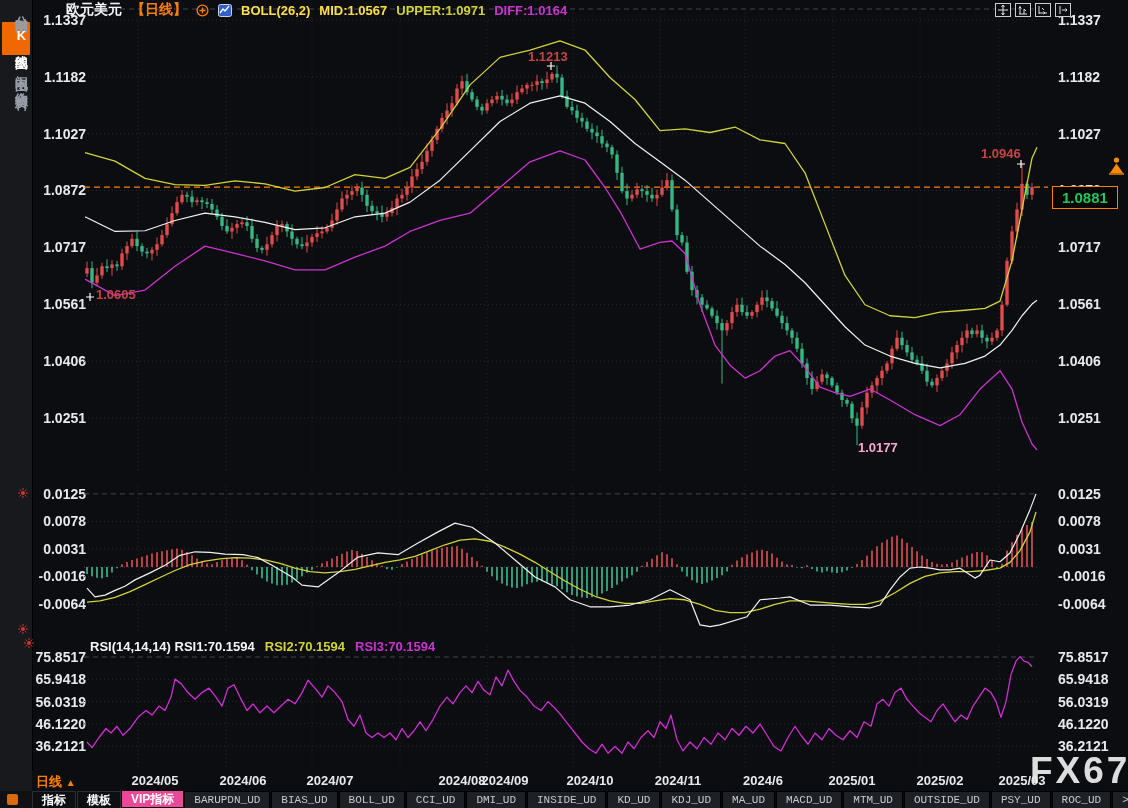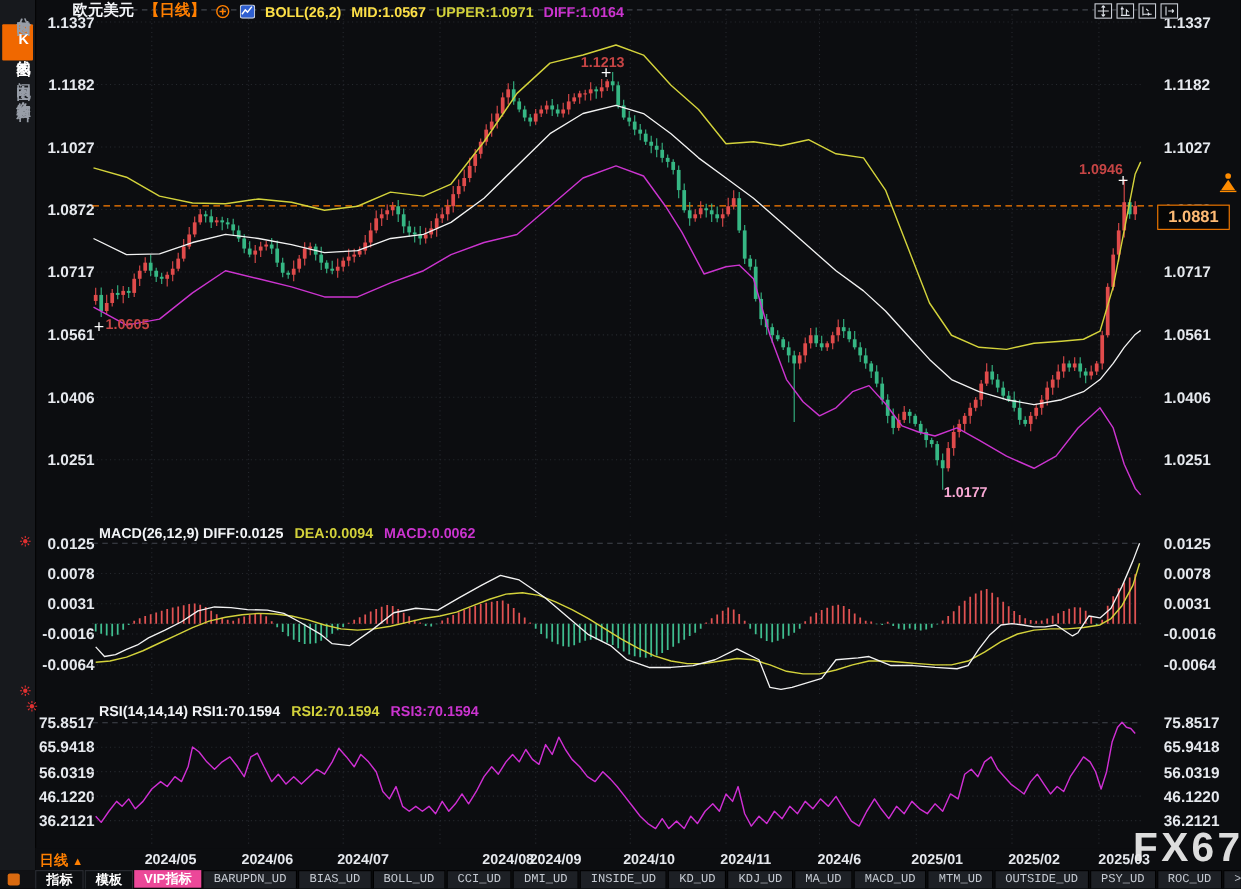--- a/index.html
+++ b/index.html
@@ -22,21 +22,21 @@
   .axis-label{position:absolute;font-size:14px;font-weight:700;color:#e6e9ee;transform:translateY(-50%);white-space:nowrap;}
   .axis-left{left:28px;width:58px;text-align:right;}
   .axis-right{left:1058px;text-align:left;}
   
   .panel-header{position:absolute;left:90px;display:flex;gap:10px;font-size:13px;font-weight:600;z-index:20;}
   .panel-header .w{color:#f2f4f7;} .panel-header .y{color:#d3d23b;} .panel-header .m{color:#cb34cf;}
   
   .anno{position:absolute;font-size:13px;font-weight:700;z-index:21;}
   
   #price-box{position:absolute;left:1052px;top:186px;padding:2px 9px;border:1px solid #ff7f00;background:#060606;
-             color:#fdba74;font-size:15px;font-weight:700;z-index:25;}
+             color:#22c55e;font-size:15px;font-weight:700;z-index:25;}
   
   #xaxis{position:absolute;left:32px;top:771px;width:1096px;height:20px;background:#0c0d10;z-index:22;}
   #period{position:absolute;left:4px;top:2px;color:#ff7f00;font-size:13px;font-weight:700;cursor:pointer;}
   .date-label{position:absolute;top:2px;transform:translateX(-50%);color:#e6e9ee;font-size:13px;font-weight:700;}
   
   #toolbar{position:absolute;left:32px;top:791px;width:1096px;height:17px;background:#08090b;display:flex;gap:1px;z-index:23;}
   .tb{height:15px;line-height:15px;padding:1px 9px 0 9px;font-size:11px;cursor:pointer;white-space:nowrap;}
   .tb.plain{background:#0d0f12;color:#fff;font-family:"Liberation Sans",sans-serif;font-weight:700;font-size:12px;border:1px solid #2a2d33;}
   .tb.vip{background:#ec4899;color:#fff;font-weight:700;font-size:12px;font-family:"Liberation Sans",sans-serif;}
   .tb.ud,.tb.more{background:#1d2025;color:#c5cad2;font-family:"Liberation Mono",monospace;border:1px solid #000;}
@@ -788,25 +788,20 @@
       <div class="axis-label axis-left" style="top: 679.251px;">65.9418</div>
       <div class="axis-label axis-right" style="top: 679.251px;">65.9418</div>
       <div class="axis-label axis-left" style="top: 701.501px;">56.0319</div>
       <div class="axis-label axis-right" style="top: 701.501px;">56.0319</div>
       <div class="axis-label axis-left" style="top: 723.752px;">46.1220</div>
       <div class="axis-label axis-right" style="top: 723.752px;">46.1220</div>
       <div class="axis-label axis-left" style="top: 746.003px;">36.2121</div>
       <div class="axis-label axis-right" style="top: 746.003px;">36.2121</div>
     </div>
 
-  <div class="panel-header" style="top:477px;">
-    <span class="w">MACD(26,12,9) DIFF:0.0125</span>
-    <span class="y">DEA:0.0094</span>
-    <span class="m">MACD:0.0062</span>
-  </div>
   <div class="panel-header" style="top:639px;">
     <span class="w">RSI(14,14,14) RSI1:70.1594</span>
     <span class="y">RSI2:70.1594</span>
     <span class="m">RSI3:70.1594</span>
   </div>
 
   <span class="redmark" style="left:18px;top:484px;">
     <svg width="10" height="10" viewBox="0 0 10 10">
         <circle cx="5" cy="5" r="2" fill="#e03030"></circle>
         <path d="M5 0v2M5 8v2M0 5h2M8 5h2M1.5 1.5l1.4 1.4M7.1 7.1l1.4 1.4M8.5 1.5L7.1 2.9M2.9 7.1L1.5 8.5" stroke="#e03030" stroke-width="1"></path>

